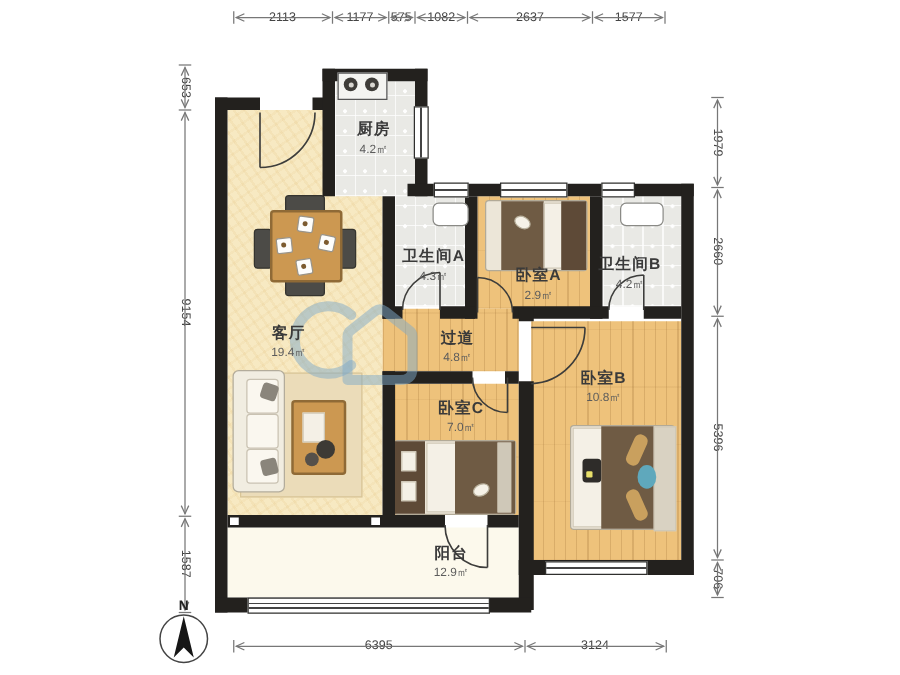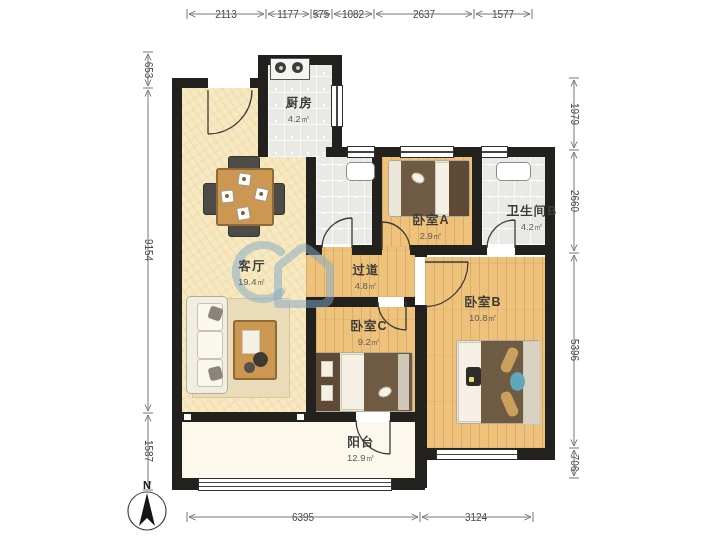--- a/index.html
+++ b/index.html
@@ -247,39 +247,43 @@
       <path d="M281 252 A27 27 0 1 0 281 292"></path>
       <path d="M278 304 L278 269 Q278 266 281 264 L300 249 Q304 246 308 249 L327 264 Q330 266 330 269 L330 295 Q330 304 320 304 Z"></path>
     </g>
   </svg>
 
 
   <div class="room-label" style="left:299px;top:95px;">
     <div class="nm">厨房</div>
     <div class="ar">4.2㎡</div>
   </div>
+  <div class="room-label" style="left:347px;top:197px;">
+    <div class="nm">卫生间A</div>
+    <div class="ar">4.3㎡</div>
+  </div>
   <div class="room-label" style="left:431px;top:212px;">
     <div class="nm">卧室A</div>
     <div class="ar">2.9㎡</div>
   </div>
-  <div class="room-label" style="left:532px;top:203px;">
+  <div class="room-label" style="left:504px;top:203px;">
     <div class="nm">卫生间B</div>
     <div class="ar">4.2㎡</div>
   </div>
-  <div class="room-label" style="left:252px;top:258px;">
+  <div class="room-label" style="left:231px;top:258px;">
     <div class="nm">客厅</div>
     <div class="ar">19.4㎡</div>
   </div>
   <div class="room-label" style="left:366px;top:262px;">
     <div class="nm">过道</div>
     <div class="ar">4.8㎡</div>
   </div>
   <div class="room-label" style="left:369px;top:318px;">
     <div class="nm">卧室C</div>
-    <div class="ar">9.2㎡</div>
+    <div class="ar">7.0㎡</div>
   </div>
   <div class="room-label" style="left:483px;top:294px;">
     <div class="nm">卧室B</div>
     <div class="ar">10.8㎡</div>
   </div>
   <div class="room-label" style="left:361px;top:434px;">
     <div class="nm">阳台</div>
     <div class="ar">12.9㎡</div>
   </div>
 

